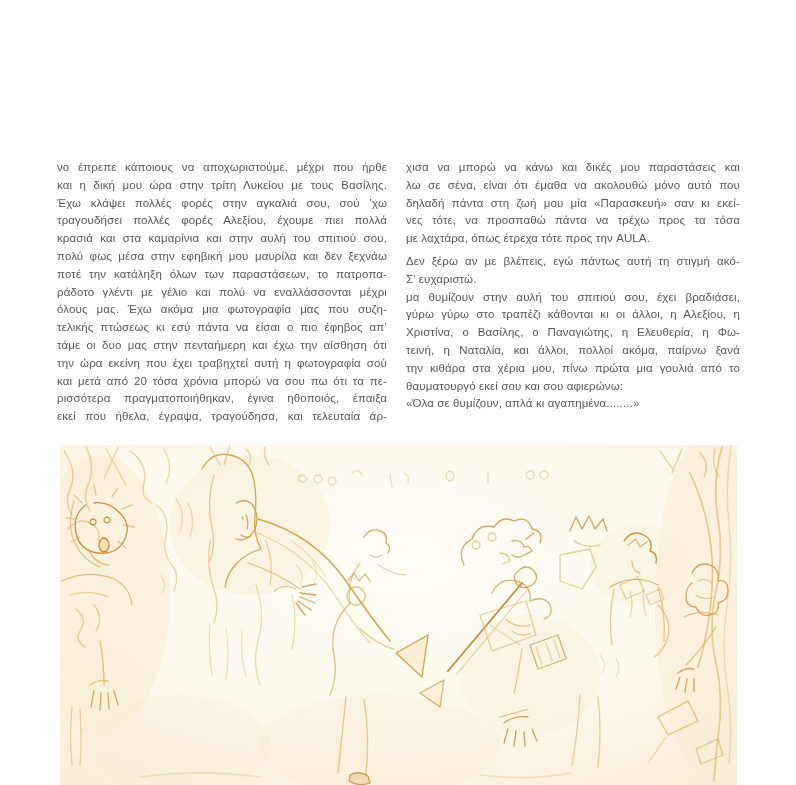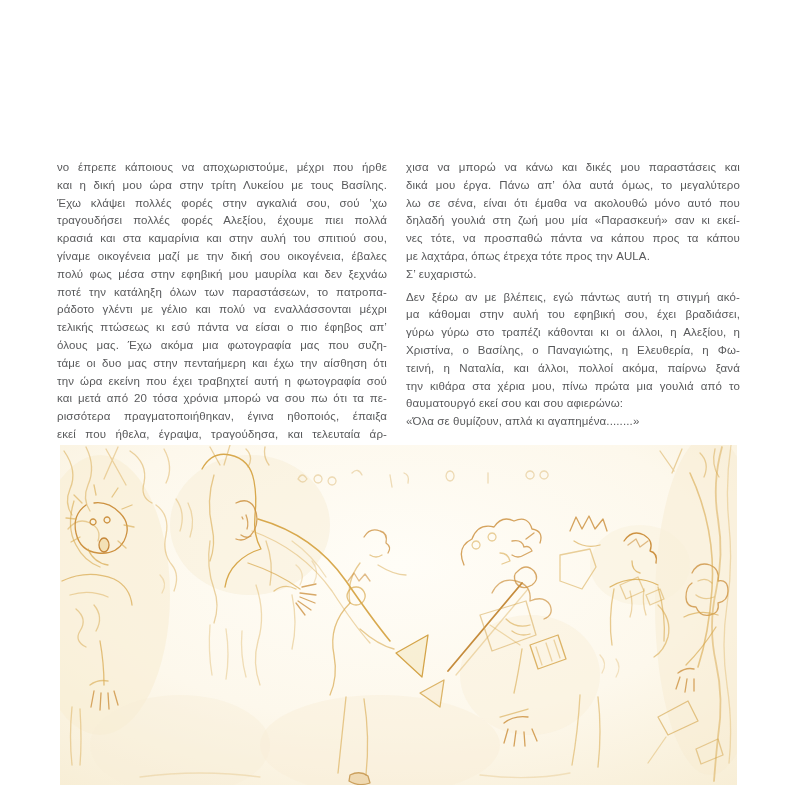--- a/index.html
+++ b/index.html
@@ -39,42 +39,40 @@
 <body>
 
 <div class="page">
 
   <div class="col col-left" id="col-left">
       <div class="line just">νο έπρεπε κάποιους να αποχωριστούμε, μέχρι που ήρθε</div>
       <div class="line just">και η δική μου ώρα στην τρίτη Λυκείου με τους Βασίλης.</div>
       <div class="line just">Έχω κλάψει πολλές φορές στην αγκαλιά σου, σού ’χω</div>
       <div class="line just">τραγουδήσει πολλές φορές Αλεξίου, έχουμε πιει πολλά</div>
       <div class="line just">κρασιά και στα καμαρίνια και στην αυλή του σπιτιού σου,</div>
-      <div class="line just">γίναμε οικογένεια μαζί με την δική σου οικογένεια, έβαλες</div>
       <div class="line just">πολύ φως μέσα στην εφηβική μου μαυρίλα και δεν ξεχνάω</div>
       <div class="line just">ποτέ την κατάληξη όλων των παραστάσεων, το πατροπα-</div>
       <div class="line just">ράδοτο γλέντι με γέλιο και πολύ να εναλλάσσονται μέχρι</div>
+      <div class="line just">όλους μας. Έχω ακόμα μια φωτογραφία μας που συζη-</div>
       <div class="line just">τελικής πτώσεως κι εσύ πάντα να είσαι ο πιο έφηβος απ’</div>
-      <div class="line just">όλους μας. Έχω ακόμα μια φωτογραφία μας που συζη-</div>
       <div class="line just">τάμε οι δυο μας στην πενταήμερη και έχω την αίσθηση ότι</div>
       <div class="line just">την ώρα εκείνη που έχει τραβηχτεί αυτή η φωτογραφία σού</div>
       <div class="line just">και μετά από 20 τόσα χρόνια μπορώ να σου πω ότι τα πε-</div>
       <div class="line just">ρισσότερα πραγματοποιήθηκαν, έγινα ηθοποιός, έπαιξα</div>
       <div class="line just">εκεί που ήθελα, έγραψα, τραγούδησα, και τελευταία άρ-</div>
     </div>
   <div class="col col-right" id="col-right">
       <div class="line just">χισα να μπορώ να κάνω και δικές μου παραστάσεις και</div>
-      <div class="line just">δικά μου έργα. Πάνω απ’ όλα αυτά όμως, το μεγαλύτερο</div>
       <div class="line just">λω σε σένα, είναι ότι έμαθα να ακολουθώ μόνο αυτό που</div>
-      <div class="line just">δηλαδή γουλιά στη ζωή μου μία «Παρασκευή» σαν κι εκεί-</div>
-      <div class="line just">νες τότε, να προσπαθώ πάντα να κάπου προς τα κάπου</div>
+      <div class="line just">δηλαδή πάντα στη ζωή μου μία «Παρασκευή» σαν κι εκεί-</div>
+      <div class="line just">νες τότε, να προσπαθώ πάντα να τρέχω προς τα τόσα</div>
       <div class="line">με λαχτάρα, όπως έτρεχα τότε προς την AULA.</div>
+      <div class="line just pgap">Δεν ξέρω αν με βλέπεις, εγώ πάντως αυτή τη στιγμή ακό-</div>
       <div class="line">Σ’ ευχαριστώ.</div>
-      <div class="line just pgap">Δεν ξέρω αν με βλέπεις, εγώ πάντως αυτή τη στιγμή ακό-</div>
-      <div class="line just">μα κάθομαι στην αυλή του εφηβική σου, έχει βραδιάσει,</div>
+      <div class="line just">μα θυμίζουν στην αυλή του σπιτιού σου, έχει βραδιάσει,</div>
       <div class="line just">γύρω γύρω στο τραπέζι κάθονται κι οι άλλοι, η Αλεξίου, η</div>
       <div class="line just">Χριστίνα, ο Βασίλης, ο Παναγιώτης, η Ελευθερία, η Φω-</div>
       <div class="line just">τεινή, η Ναταλία, και άλλοι, πολλοί ακόμα, παίρνω ξανά</div>
       <div class="line just">την κιθάρα στα χέρια μου, πίνω πρώτα μια γουλιά από το</div>
       <div class="line">θαυματουργό εκεί σου και σου αφιερώνω:</div>
       <div class="line">«Όλα σε θυμίζουν, απλά κι αγαπημένα........»</div>
     </div>
 
   <div class="artwork">
     <svg viewBox="0 0 677 340" preserveAspectRatio="none">

